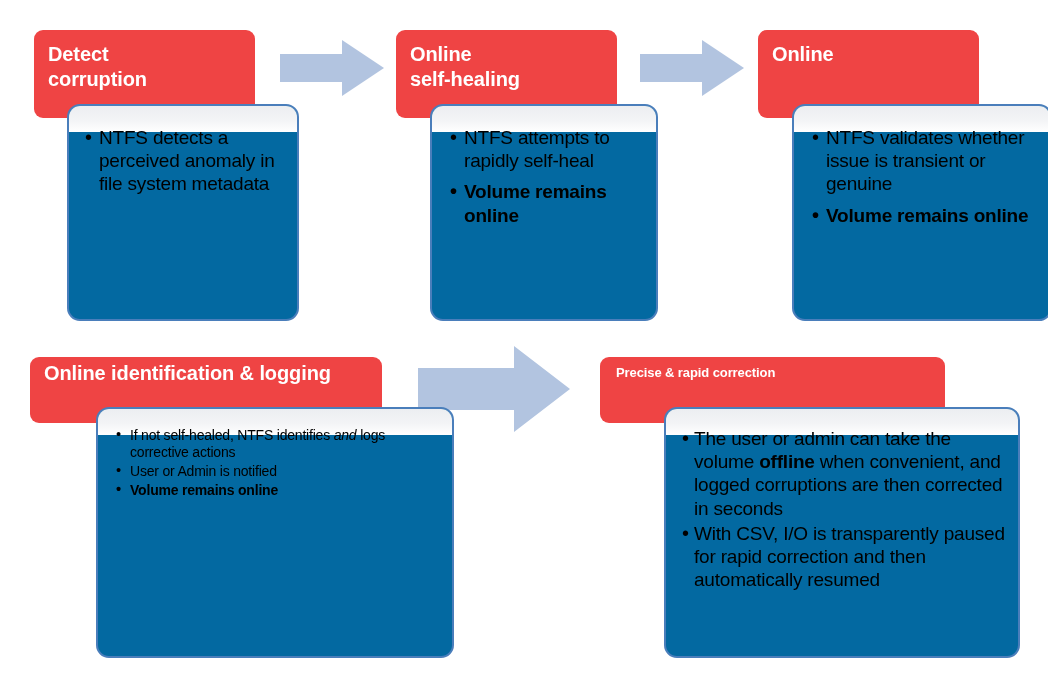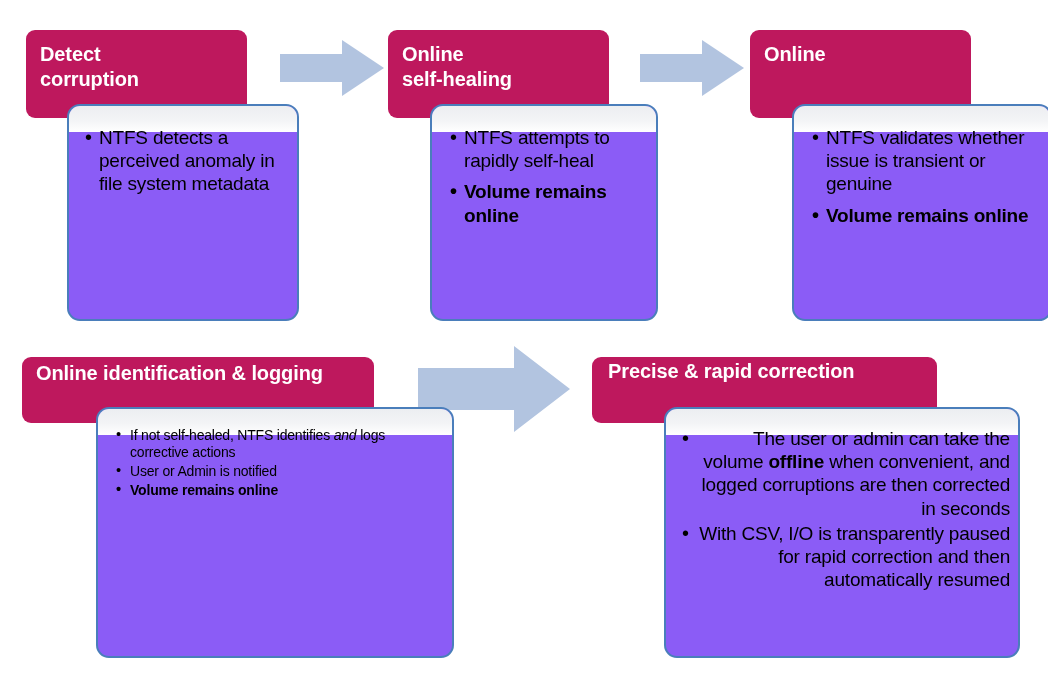--- a/index.html
+++ b/index.html
@@ -9,33 +9,34 @@
     font-family:"Liberation Sans", sans-serif;
     overflow:hidden;
     position:relative;
   }
   #stage{position:relative;width:1048px;height:685px;}
 
   
   .block{position:absolute;}
   .hdr{
     position:absolute;
-    background:#be185d;
+    background:#ef4444;
     border-radius:9px;
     color:#ffffff;
     font-weight:bold;
     box-sizing:border-box;
     padding:12px 14px 0 14px;
     line-height:1.26;
     letter-spacing:-0.1px;
     z-index:1;
+    margin-left:8px;
   }
   .card{
     position:absolute;
-    background:#8b5cf6;
+    background:#0369a1;
     border:2px solid #4A7EBB;
     border-radius:13px;
     box-sizing:border-box;
     z-index:2;
     overflow:hidden;
   }
   
   .card::before{
     content:"";
     position:absolute;left:0;top:0;right:0;height:26px;
@@ -168,24 +169,24 @@
           <span>User or Admin is notified</span>
         </li>
         <li class="b">
           <span>Volume remains online</span>
         </li>
       </ul>
     </div>
   </div>
 
   <div class="block">
-    <div class="hdr" style="left:592px;top:357px;width:345px;height:66px;font-size:20px;padding-top:2px;padding-left:16px;">
+    <div class="hdr" style="left:592px;top:357px;width:345px;height:66px;font-size:13px;padding-top:8px;padding-left:16px;">
       <div>Precise &amp; rapid correction</div>
     </div>
-    <div class="card tight" style="left:664px;top:407px;width:356px;height:251px;text-align:right;">
+    <div class="card tight" style="left:664px;top:407px;width:356px;height:251px;">
       <ul style="font-size:19px;padding:18px 8px 0 16px;">
         <li>
           <span>The user or admin can take the volume </span><b>offline</b><span> when convenient, and logged corruptions are then corrected in seconds</span>
         </li>
         <li>
           <span>With CSV, I/O is transparently paused for rapid correction and then automatically resumed</span>
         </li>
       </ul>
     </div>
   </div>

